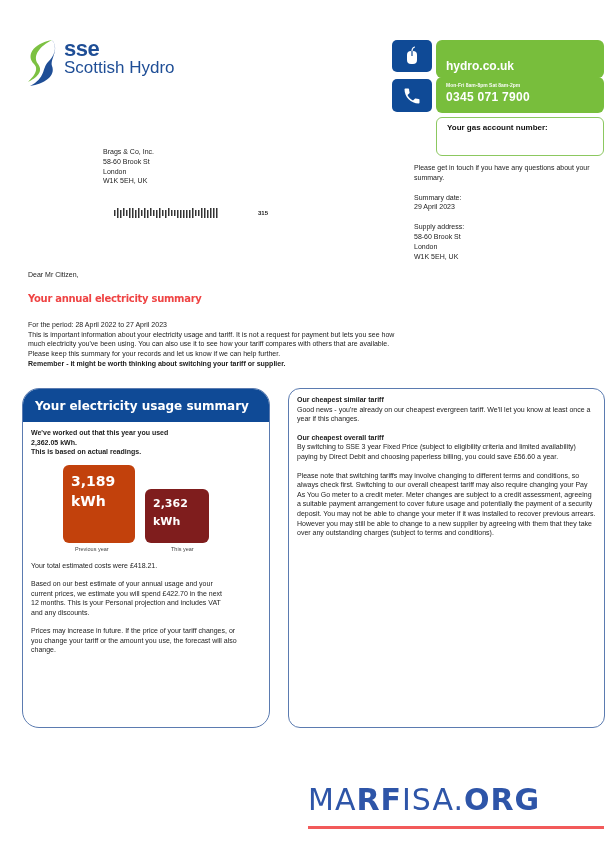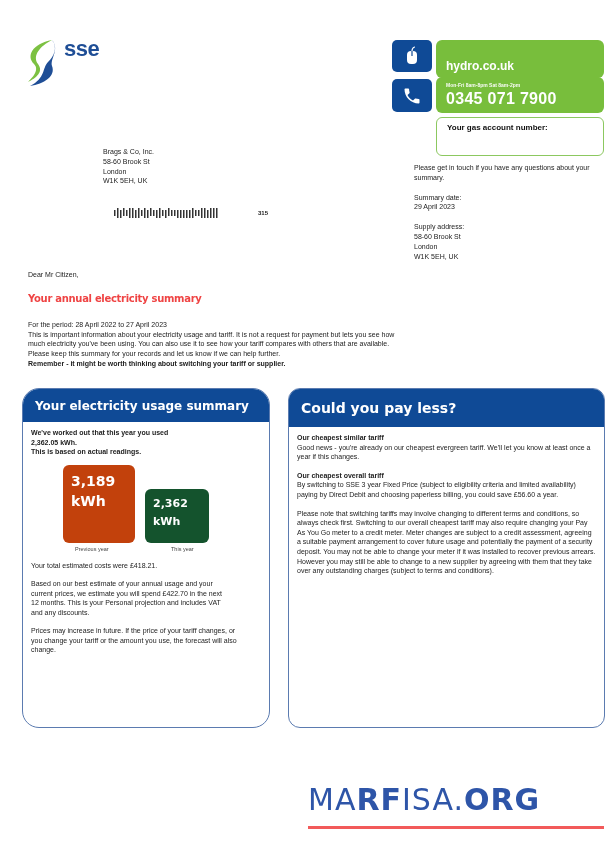--- a/index.html
+++ b/index.html
@@ -12,21 +12,21 @@
   .logo svg { position: absolute; left: 0; top: 0; }
   .logo-sse { position: absolute; left: 42px; top: -2px; font-family: "Liberation Sans", sans-serif; font-weight: bold; font-size: 22px; color: #1f4e96; letter-spacing: -0.5px; }
   .logo-name { position: absolute; left: 42px; top: 20px; font-family: "Liberation Sans", sans-serif; font-size: 17px; color: #1f4e96; white-space: nowrap; }
 
   
   .icon-box { width: 40px; height: 32px; background: #0f4a96; border-radius: 5px; display: flex; align-items: center; justify-content: center; }
   .green-box { background: #78be3c; border-radius: 6px; color: #fff; font-family: "Liberation Sans", sans-serif; font-weight: bold; }
   .web-box { left: 436px; top: 40px; width: 168px; height: 36px; padding: 19px 10px; font-size: 12px; }
   .phone-box { left: 436px; top: 77px; width: 168px; height: 36px; padding: 5px 10px; }
   .phone-hours { font-size: 5px; font-weight: bold; opacity: 0.95; white-space: nowrap; }
-  .phone-num { font-size: 16px; margin-top: 2px; letter-spacing: 0.3px; }
+  .phone-num { font-size: 12px; margin-top: 2px; letter-spacing: 0.3px; }
   .account-box { left: 436px; top: 117px; width: 168px; height: 39px; border: 1.5px solid #8cc860; border-radius: 6px; padding: 5px 10px; font-family: "Liberation Sans", sans-serif; }
   .account-label { font-size: 8px; font-weight: bold; color: #111; }
   .account-num { font-size: 13px; font-weight: bold; color: #111; margin-top: 1px; letter-spacing: 0.4px; }
 
   
   .small { font-family: "Liberation Sans", sans-serif; font-size: 7px; line-height: 9.8px; color: #222; }
   .bold { font-weight: bold; }
 
   .address { left: 103px; top: 147px; }
   .barcode { left: 114px; top: 208px; width: 140px; height: 10px; }
@@ -45,21 +45,21 @@
   .usage-panel { left: 22px; top: 388px; width: 248px; height: 340px; border-radius: 17px; }
   .usage-panel .panel-head { height: 33px; font-size: 12px; }
   .pay-panel { left: 288px; top: 388px; width: 317px; height: 340px; }
   .pay-panel .panel-head { height: 38px; font-size: 14px; }
   .panel-body { padding: 6px 8px 0 8px; }
 
   .usage-para { font-size: 7px; line-height: 9.5px; }
   .chart { position: relative; height: 100px; margin-top: 4px; }
   .bar { position: absolute; border-radius: 6px; color: #fff; font-family: "DejaVu Sans", sans-serif; font-weight: bold; padding: 6px 8px; }
   .bar-prev { left: 32px; top: 4px; width: 72px; height: 78px; background: #c2410c; font-size: 14px; line-height: 20px; }
-  .bar-this { left: 114px; top: 28px; width: 64px; height: 54px; background: #14532d; font-size: 11px; line-height: 18px; }
+  .bar-this { left: 114px; top: 28px; width: 64px; height: 54px; background: #7f1d1d; font-size: 11px; line-height: 18px; }
   .bar-label { position: absolute; top: 84px; font-size: 5.5px; color: #444; font-family: "Liberation Sans", sans-serif; }
   .lbl-prev { left: 44px; }
   .lbl-this { left: 140px; }
   .total { font-size: 7px; margin-top: 0px; }
   .gap { height: 9px; }
 
   .pay-body { padding: 6px 8px 0 8px; font-size: 7px; line-height: 9.6px; }
   .pay-body .heading { font-weight: bold; }
 
   
@@ -69,20 +69,21 @@
 </style>
 </head>
 <body>
 
 <div class="abs logo">
   <svg width="40" height="50" viewBox="0 0 40 50">
     <path d="M30 2 C10 6 4 18 12 26 C18 32 10 40 6 44 C14 40 22 34 16 26 C10 18 18 8 30 2 Z" fill="#7cc142"></path>
     <path d="M30 2 C36 10 32 18 26 24 C20 30 24 40 8 48 C22 46 34 38 30 28 C28 20 38 12 30 2 Z" fill="#1f4e96"></path>
   </svg>
   <span class="logo-sse">sse</span>
+  <span class="logo-name">Scottish Hydro</span>
 </div>
 
 <div class="abs icon-box" style="left:392px; top:40px;">
   <svg width="14" height="20" viewBox="0 0 14 20">
     <rect x="2" y="5" width="10" height="13" rx="4" fill="#fff"></rect>
     <line x1="7" y1="5" x2="7" y2="10" stroke="#0f4a96" stroke-width="1.2"></line>
     <path d="M7 5 C7 2 9 1 10 1" stroke="#fff" stroke-width="1.2" fill="none"></path>
   </svg>
 </div>
 <div class="abs green-box web-box">hydro.co.uk</div>
@@ -193,21 +194,20 @@
     </div>
     <div class="total">Your total estimated costs were £418.21.</div>
     <div class="gap"></div>
     <div class="usage-para" style="width:200px;">Based on our best estimate of your annual usage and your current prices, we estimate you will spend £422.70 in the next 12 months. This is your Personal projection and includes VAT and any discounts.</div>
     <div class="gap"></div>
     <div class="usage-para" style="width:215px;">Prices may increase in future. If the price of your tariff changes, or you change your tariff or the amount you use, the forecast will also change.</div>
   </div>
 </div>
 
 <div class="abs panel pay-panel">
-  <div class="panel-head">Could you pay less?</div>
   <div class="pay-body small">
     <div class="heading">Our cheapest similar tariff</div>
     <div>Good news - you're already on our cheapest evergreen tariff. We'll let you know at least once a year if this changes.</div>
     <div class="gap"></div>
     <div class="heading">Our cheapest overall tariff</div>
     <div>By switching to SSE 3 year Fixed Price (subject to eligibility criteria and limited availability) paying by Direct Debit and choosing paperless billing, you could save £56.60 a year.</div>
     <div class="gap"></div>
     <div>Please note that switching tariffs may involve changing to different terms and conditions, so always check first. Switching to our overall cheapest tariff may also require changing your Pay As You Go meter to a credit meter. Meter changes are subject to a credit assessment, agreeing a suitable payment arrangement to cover future usage and potentially the payment of a security deposit. You may not be able to change your meter if it was installed to recover previous arrears. However you may still be able to change to a new supplier by agreeing with them that they take over any outstanding charges (subject to terms and conditions).</div>
   </div>
 </div>

